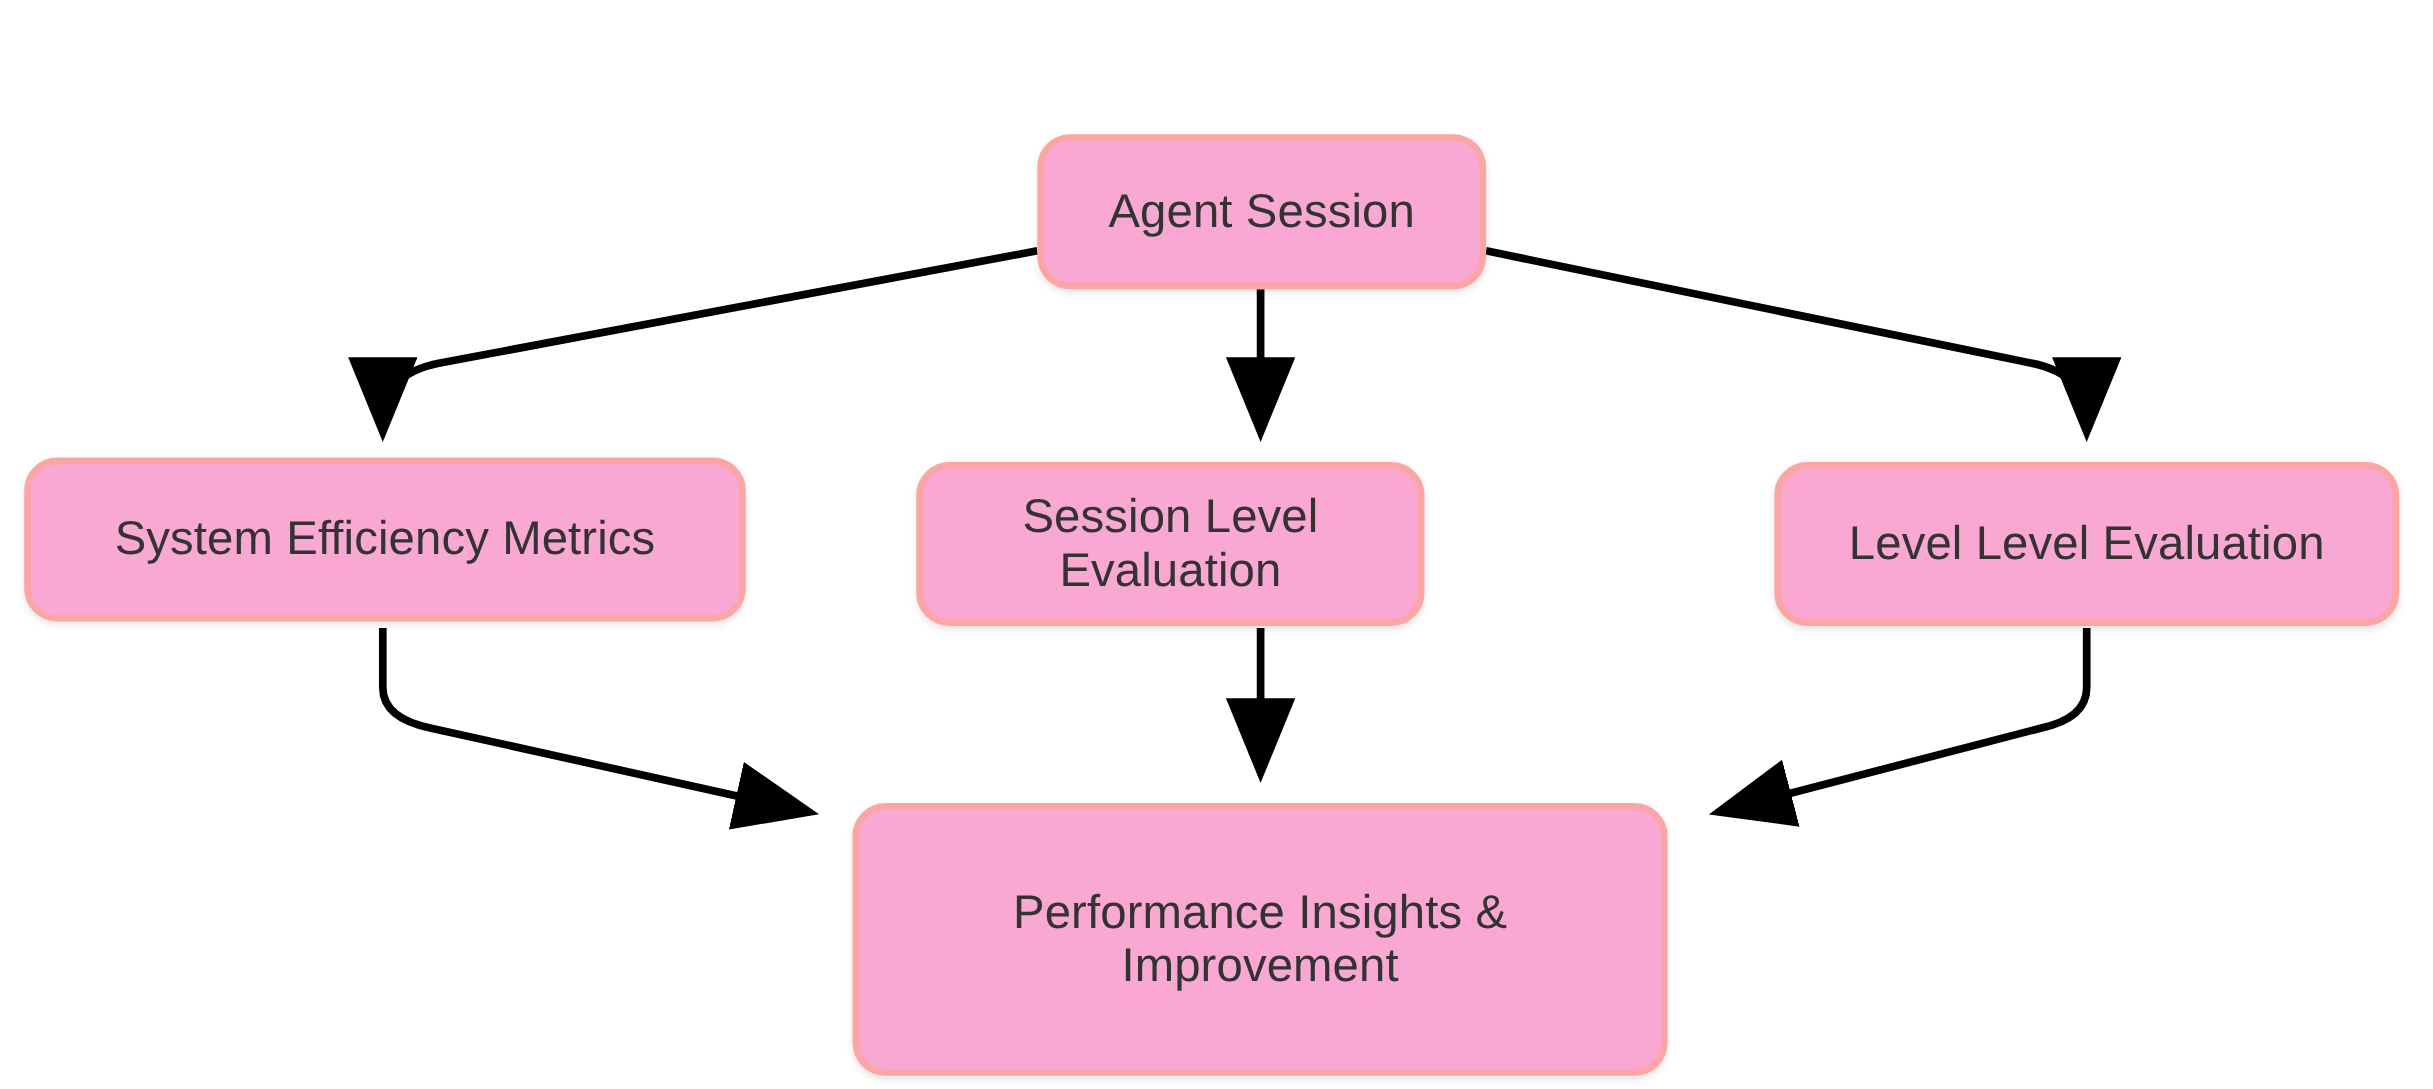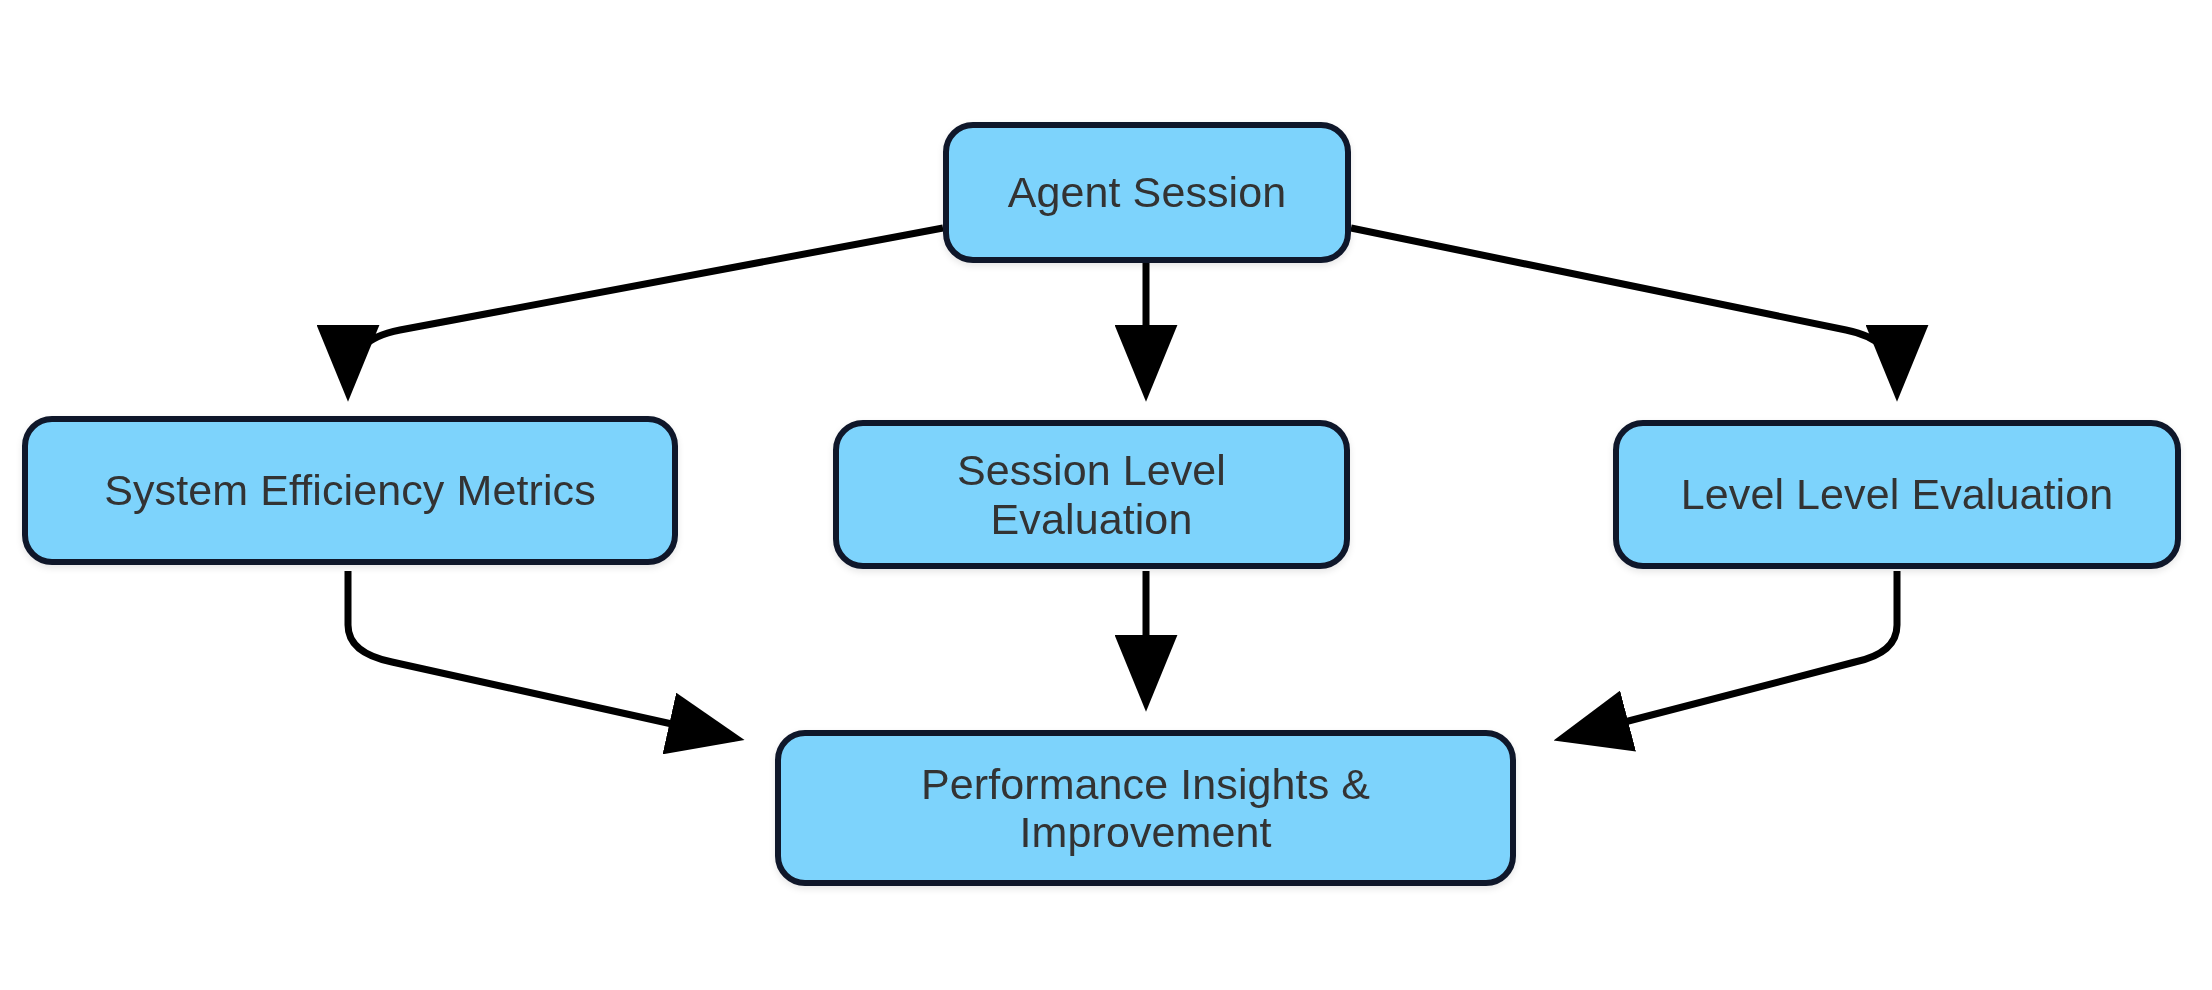--- a/index.html
+++ b/index.html
@@ -21,45 +21,45 @@
     position: absolute;
     left: 0;
     top: 0;
     width: 2212px;
     height: 990px;
     pointer-events: none;
   }
   .node {
     position: absolute;
     box-sizing: border-box;
-    background: #7dd3fc;
-    border: 6px solid #0f172a;
+    background: #f9a8d4;
+    border: 6px solid #fca5a5;
     border-radius: 30px;
     display: flex;
     align-items: center;
     justify-content: center;
     text-align: center;
     box-shadow: 0 3px 7px rgba(0,0,0,0.10);
     z-index: 2;
   }
   .node-label {
     color: #333333;
     font-size: 43px;
     line-height: 1.12;
     font-weight: 400;
     letter-spacing: 0.1px;
     white-space: pre-line;
     padding: 0 18px;
   }
   
   #node-agent-session      { left: 943px;  top: 122px; width: 408px; height: 141px; }
   #node-system-efficiency  { left: 22px;   top: 416px; width: 656px; height: 149px; }
-  #node-session-level      { left: 833px;  top: 420px; width: 517px; height: 149px; }
+  #node-session-level      { left: 833px;  top: 420px; width: 462px; height: 149px; }
   #node-node-level         { left: 1613px; top: 420px; width: 568px; height: 149px; }
-  #node-performance        { left: 775px;  top: 730px; width: 741px; height: 156px; }
+  #node-performance        { left: 775px;  top: 730px; width: 741px; height: 248px; }
 </style>
 </head>
 <body>
 
 <div id="canvas">
 
   <svg id="edge-layer" viewBox="0 0 2212 990" width="2212" height="990" xmlns="http://www.w3.org/2000/svg">
     <defs>
       <marker id="arrowhead" markerWidth="11" markerHeight="9" refX="9.6" refY="4.5" orient="auto" markerUnits="strokeWidth">
         <path d="M0,0 L11,4.5 L0,9 Z" fill="#000000"></path>

